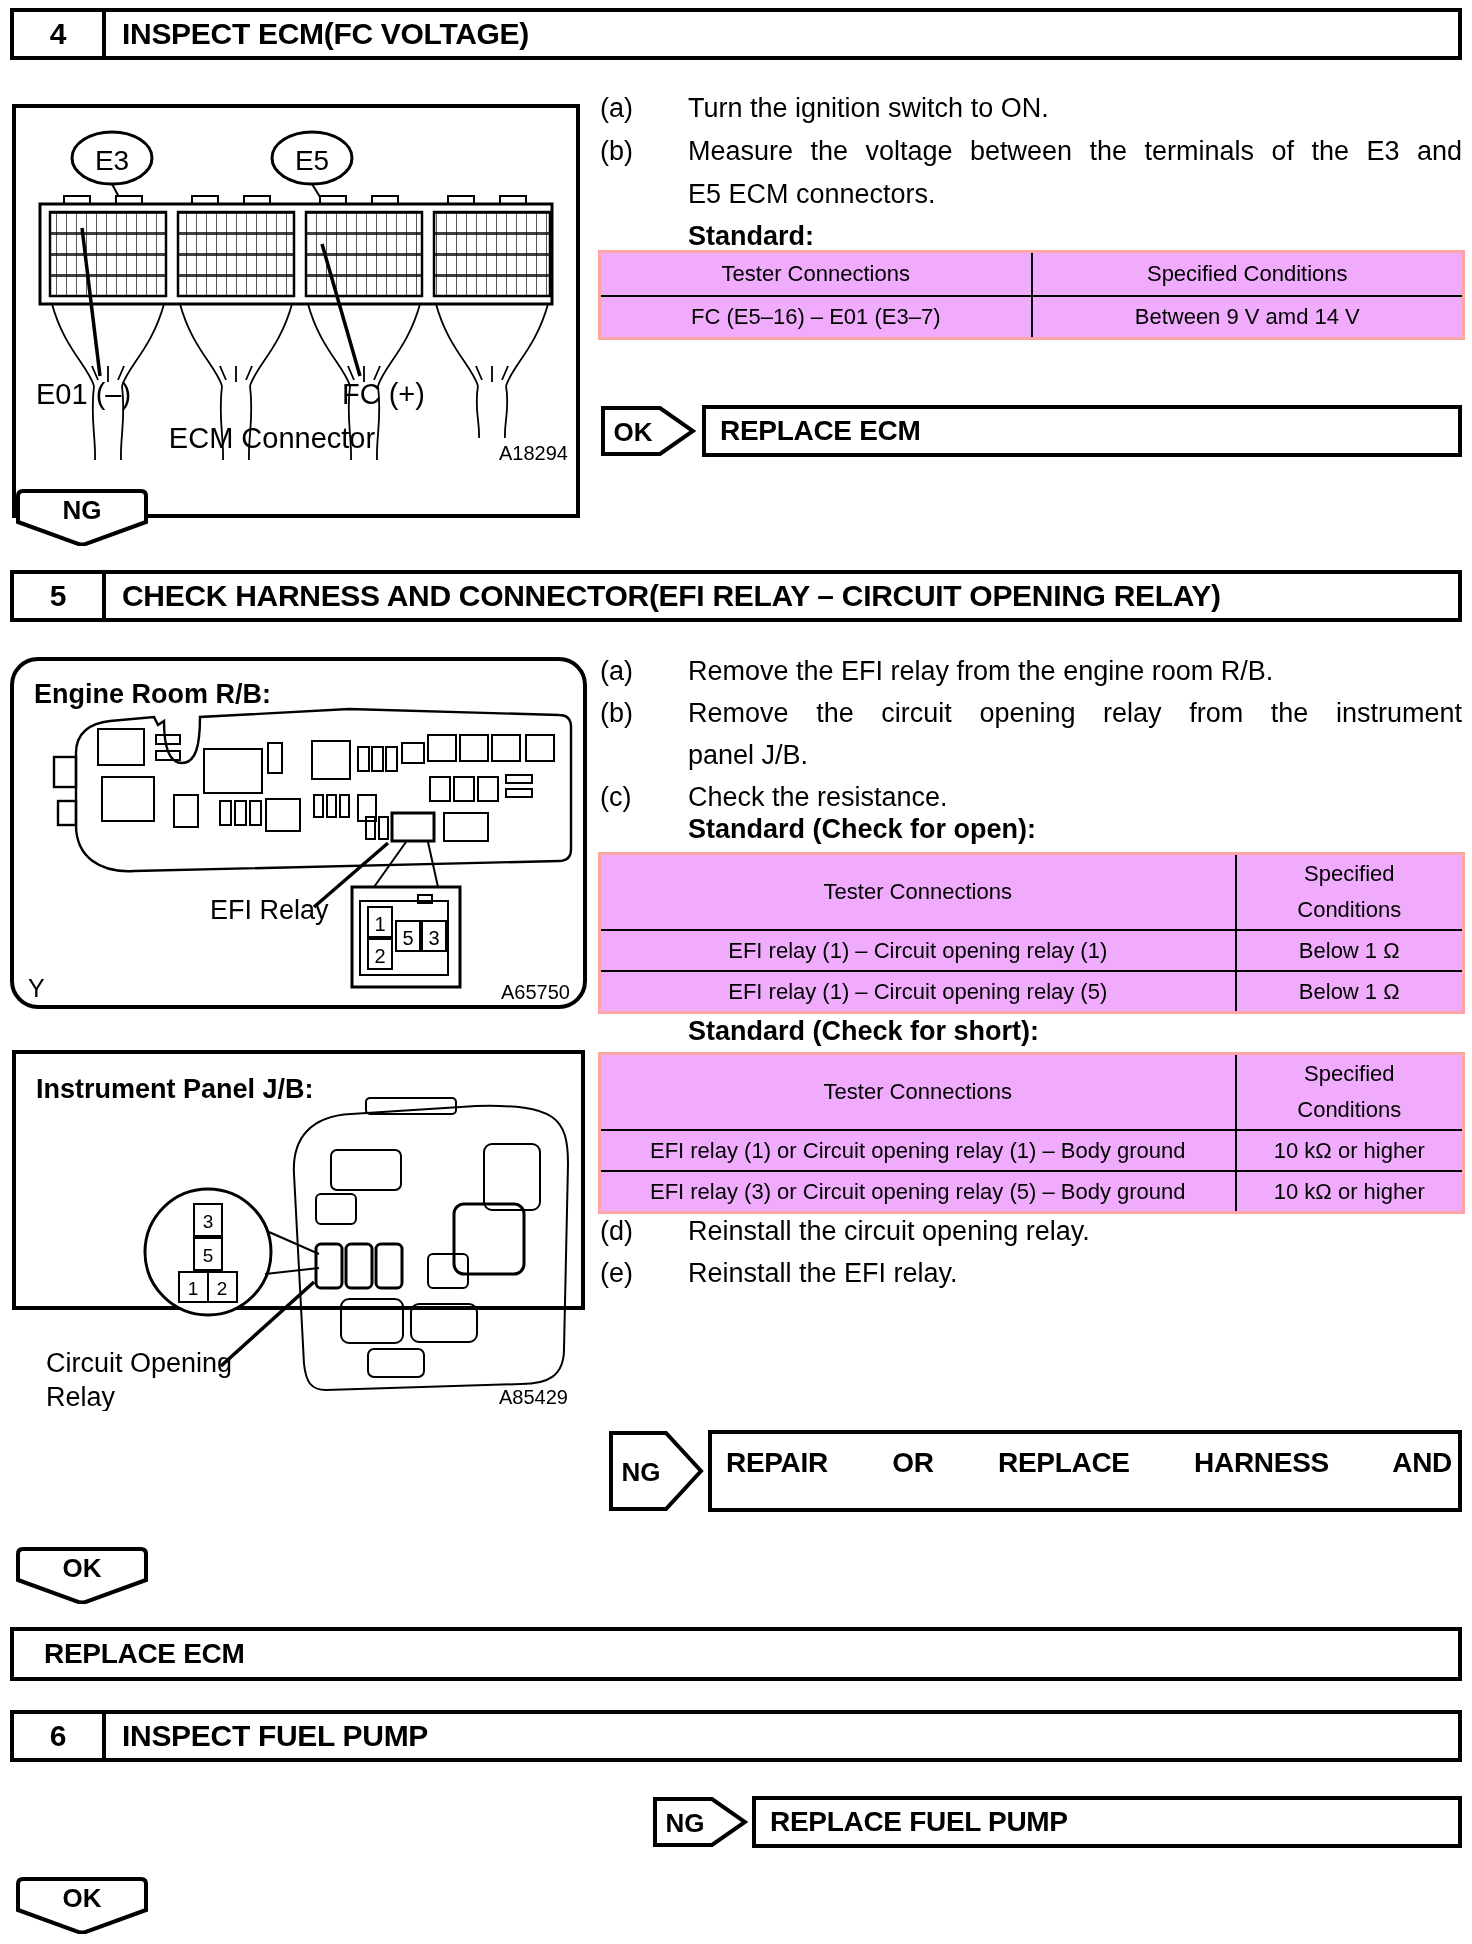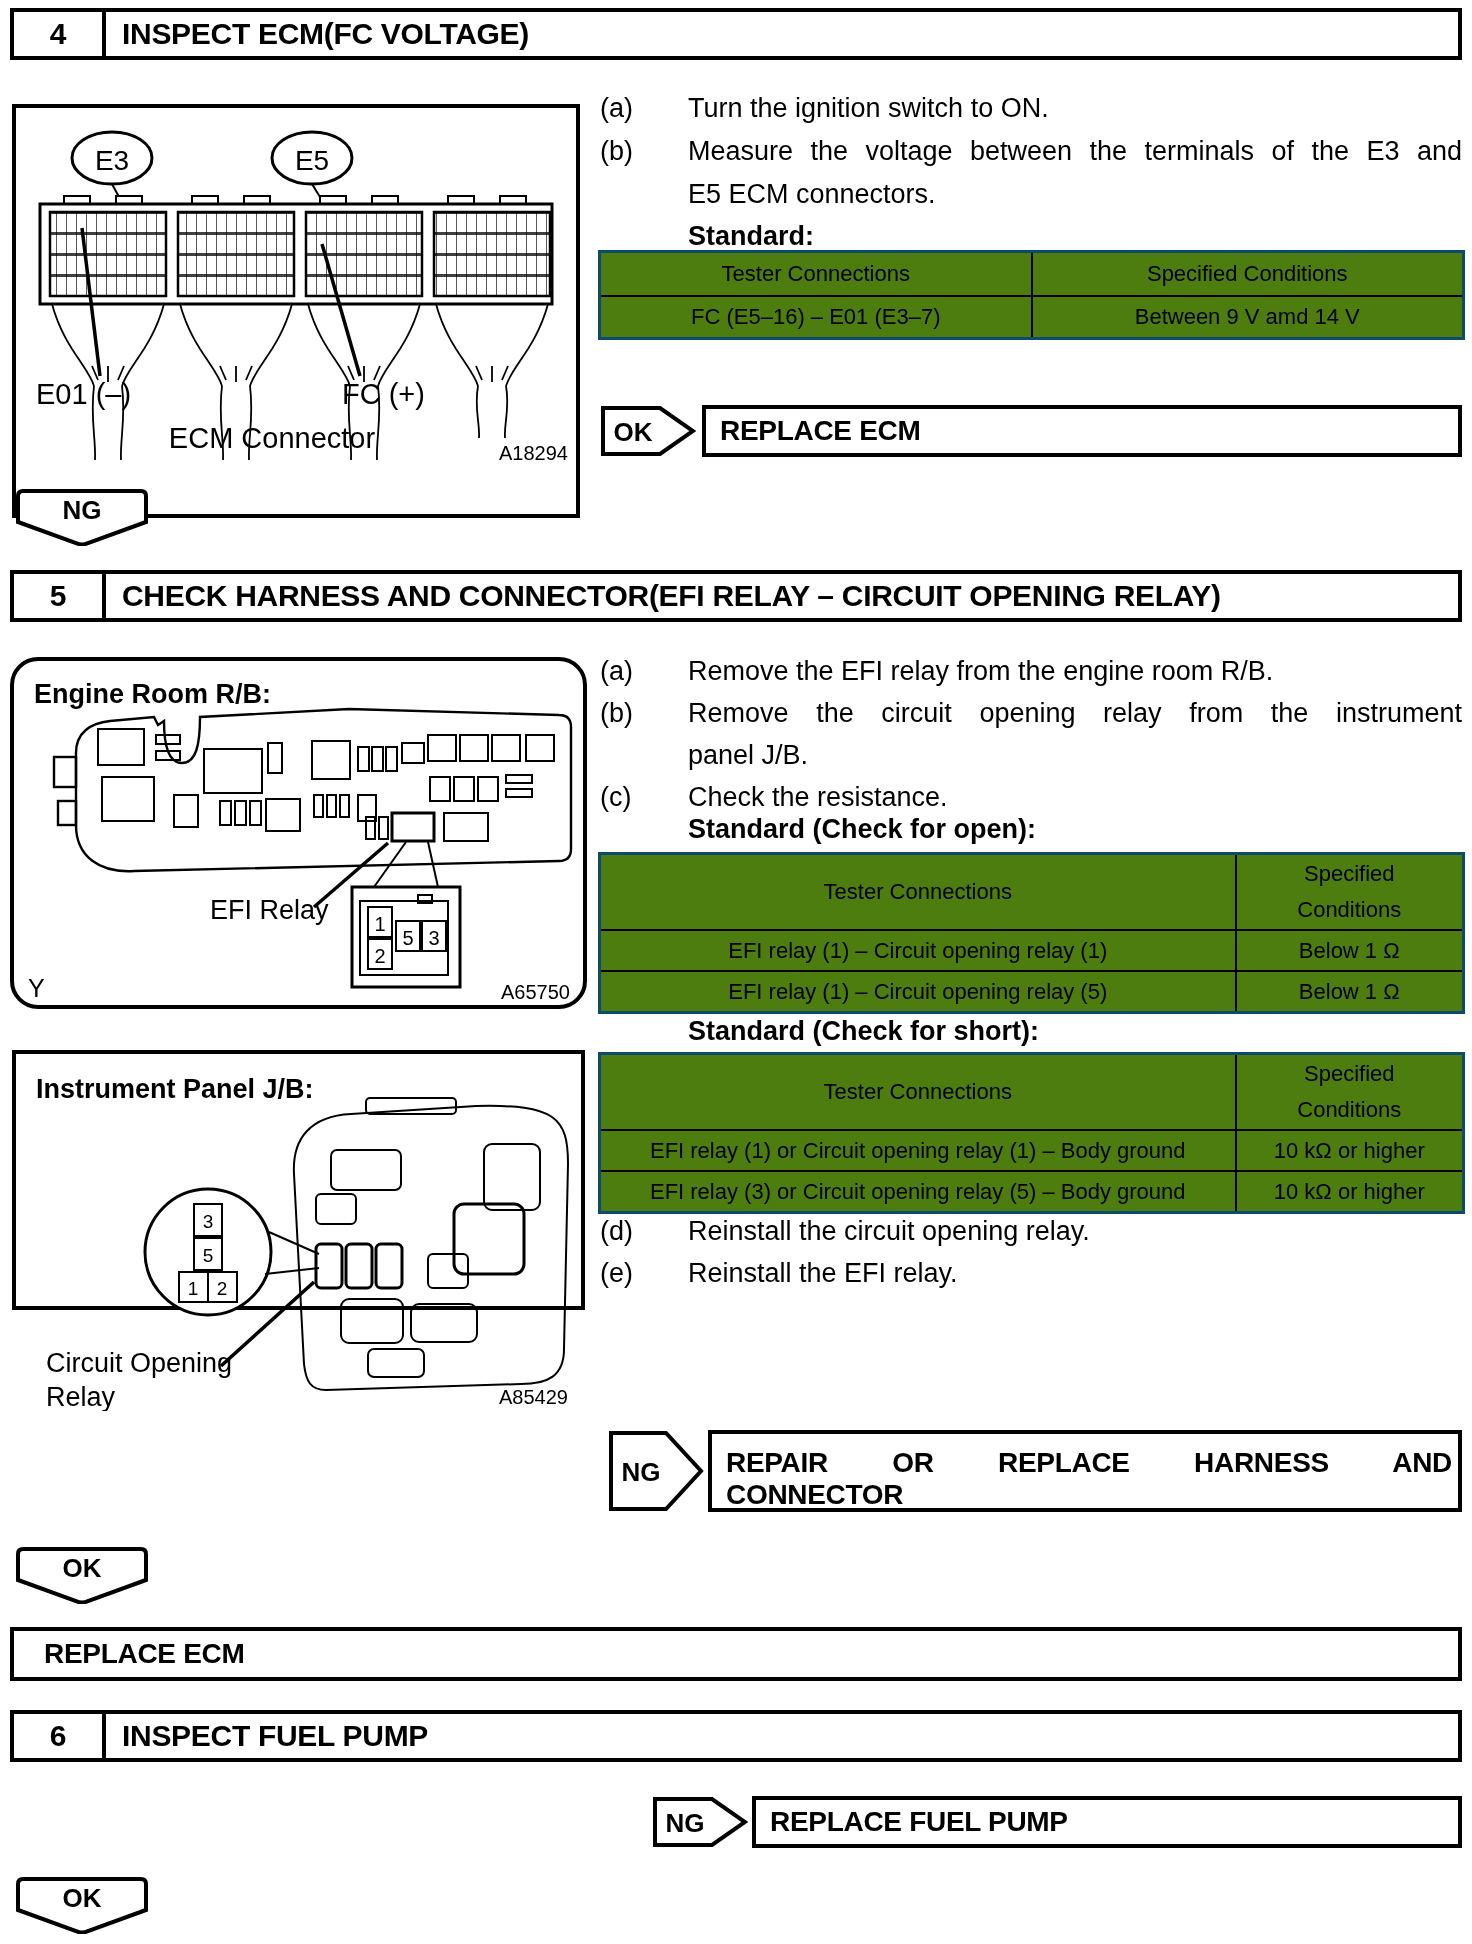--- a/index.html
+++ b/index.html
@@ -9,22 +9,22 @@
   .hdr{position:absolute;border:4px solid #000;background:#fff;display:flex;box-sizing:border-box;}
   .hdr .num{width:88px;border-right:4px solid #000;display:flex;align-items:center;justify-content:center;
             font-weight:bold;font-size:30px;}
   .hdr .ttl{flex:1;display:flex;align-items:center;padding-left:16px;font-weight:bold;font-size:30px;
             letter-spacing:-0.3px;white-space:nowrap;}
   .figbox{position:absolute;border:4px solid #000;box-sizing:border-box;background:#fff;}
   .mk{position:absolute;font-size:27px;white-space:nowrap;}
   .tl{position:absolute;font-size:27px;white-space:nowrap;}
   .jline{position:absolute;font-size:27px;width:774px;text-align:justify;text-align-last:justify;}
   .bold{font-weight:bold;}
-  .dtable{position:absolute;border-collapse:collapse;table-layout:fixed;background:#4d7c0f;
-          border:3px solid #0c4a6e;}
+  .dtable{position:absolute;border-collapse:collapse;table-layout:fixed;background:#f0abfc;
+          border:3px solid #fca5a5;}
   .dtable td{border:2px solid #000;text-align:center;vertical-align:middle;font-size:22px;padding:0 6px;
              overflow:hidden;}
   .prewrap{white-space:pre-line;line-height:36px;}
   .t1 tr.th td{height:42px;}
   .t1 tr.dr td{height:40px;}
   .t2 tr.th td{height:74px;}
   .t2 tr.dr td{height:39px;}
   .resbox{position:absolute;border:4px solid #000;box-sizing:border-box;font-weight:bold;font-size:28px;
           display:flex;align-items:center;padding-left:14px;background:#fff;letter-spacing:-0.3px;}
   .resbox2{position:absolute;border:4px solid #000;box-sizing:border-box;background:#fff;padding:13px 14px;}
@@ -297,21 +297,20 @@
       <text x="552" y="350" text-anchor="end" font-size="20">A85429</text>
     </svg>
   </div>
 
   <svg class="abs" style="left:608px;top:1430px;" width="96" height="82" viewBox="0 0 96 82">
     <path d="M3 3L58 3L93 41L58 79L3 79Z" fill="#fff" stroke="#000" stroke-width="4"></path>
     <text x="33" y="42" text-anchor="middle" dominant-baseline="central" font-size="26" font-weight="bold">NG</text>
   </svg>
   <div class="resbox2" style="left:708px;top:1430px;width:754px;height:82px;">
     <div class="l1">REPAIR OR REPLACE HARNESS AND</div>
-    <div class="l2">CONNECTOR</div>
   </div>
 
   <svg class="abs" style="left:15px;top:1546px;" width="134" height="58" viewBox="0 0 134 58">
     <path d="M8 3L126 3Q131 3 131 8L131 34L73 55Q67 58 61 55L3 34L3 8Q3 3 8 3Z" fill="#fff" stroke="#000" stroke-width="4"></path>
     <text x="67" y="22" text-anchor="middle" dominant-baseline="central" font-size="26" font-weight="bold">OK</text>
   </svg>
 
   <div class="resbox" style="left:10px;top:1627px;width:1452px;height:54px;padding-left:30px;">REPLACE ECM</div>
 
   <div class="hdr" style="left:10px;top:1710px;width:1452px;height:52px;">

